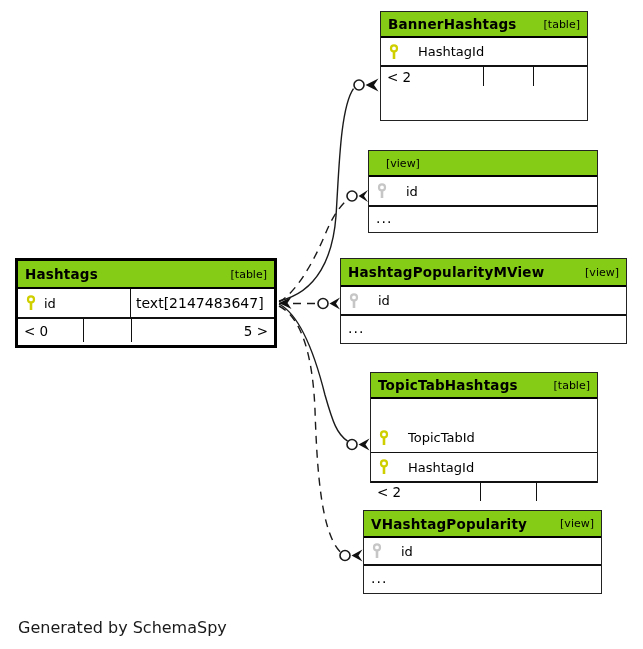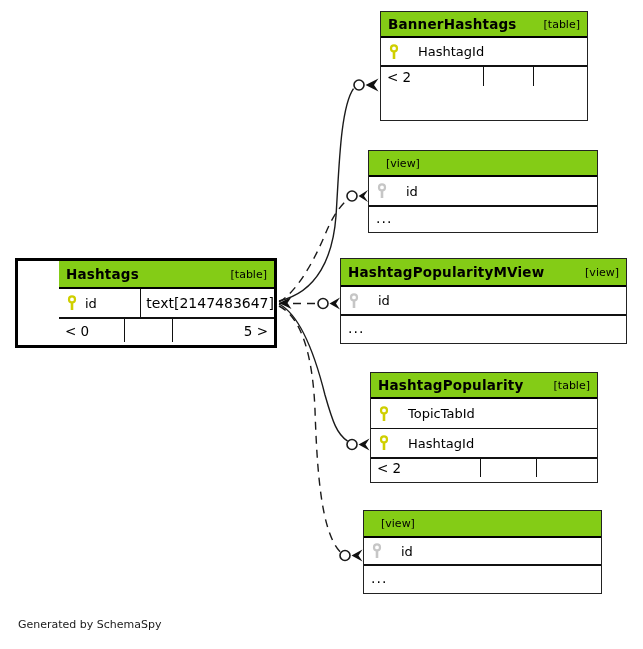--- a/index.html
+++ b/index.html
@@ -6,21 +6,21 @@
   #canvas{
     position:relative;width:643px;height:649px;background:#ffffff;
     font-family:"DejaVu Sans","Liberation Sans",sans-serif;color:#000;
     overflow:hidden;
   }
   #wires{position:absolute;left:0;top:0;width:643px;height:649px;z-index:0;}
   .entity{
     position:absolute;z-index:1;background:#fff;
     border:1.5px solid #222;box-sizing:border-box;
   }
-  .entity.main{border:3px solid #000;padding-left:41px;}
+  .entity.main{border:3px solid #000;}
   .e-header{
     background:#84cc16;border-bottom:2px solid #000000;
     display:flex;justify-content:space-between;align-items:center;
     padding:0 7px;box-sizing:border-box;
   }
   .e-name{font-weight:bold;font-size:13.5px;letter-spacing:.2px;}
   .e-kind{font-size:11px;font-weight:normal;margin-left:10px;}
   .e-row{
     display:flex;align-items:center;border-bottom:1px solid #111;
     padding:0 7px;box-sizing:border-box;font-size:13px;background:#fff;
@@ -32,21 +32,21 @@
   .col-cell{display:flex;align-items:center;height:100%;box-sizing:border-box;}
   .cell-div{border-right:1px solid #111;height:100%;}
   .type-cell{padding-left:5px;font-size:14px;}
   .e-footer{display:flex;box-sizing:border-box;font-size:13.5px;background:#fff;}
   .fcell{display:flex;align-items:center;box-sizing:border-box;height:100%;padding:0 6px;}
   .fcell.sep{border-right:1px solid #111;}
   .fcell.right{justify-content:flex-end;}
   .fcell.grow{flex:1;}
   .ellipsis-row{font-size:14px;letter-spacing:1px;}
   #credit{
-    position:absolute;left:18px;top:618px;font-size:11px;color:#1a1a1a;z-index:1;
+    position:absolute;left:18px;top:618px;font-size:16px;color:#1a1a1a;z-index:1;
   }
   .wire{fill:none;stroke:#1a1a1a;stroke-width:1.4px;}
   .wire.dashed{stroke-dasharray:8 6;}
   .odot{fill:#fff;stroke:#1a1a1a;stroke-width:1.6px;}
   .vee{fill:#111;stroke:none;}
 </style>
 </head>
 <body>
 
 <div id="canvas">
@@ -153,24 +153,24 @@
       </span>
       <span class="col-name">id</span>
     </div>
     <div class="e-row ellipsis-row" style="height:24px;border-top:1px solid #111;">
       <span>...</span>
     </div>
   </div>
 
   <div class="entity" style="left:370px;top:372px;width:228px;height:111px;">
     <div class="e-header" style="height:26px;">
-      <span class="e-name">HashtagPopularity</span>
+      <span class="e-name">TopicTabHashtags</span>
       <span class="e-kind">[table]</span>
     </div>
-    <div class="e-row" style="height:30px;">
+    <div class="e-row" style="height:30px;margin-top:24px;">
       <span class="key">
         <svg viewBox="0 0 12 16" width="12" height="16">
             <circle cx="6" cy="4.4" r="3" fill="none" stroke="#cfcf00" stroke-width="2.2"></circle>
             <path d="M6 7.4 V15" stroke="#cfcf00" stroke-width="2.6" fill="none"></path>
           </svg>
       </span>
       <span class="col-name">TopicTabId</span>
     </div>
     <div class="e-row" style="height:29px;">
       <span class="key">
@@ -183,20 +183,21 @@
     </div>
     <div class="e-footer" style="height:19px;border-top:1px solid #111;">
       <span class="fcell sep" style="width:110px;">&lt; 2</span>
       <span class="fcell sep" style="width:56px;"></span>
       <span class="fcell grow right"></span>
     </div>
   </div>
 
   <div class="entity" style="left:363px;top:510px;width:239px;height:84px;">
     <div class="e-header" style="height:27px;">
+      <span class="e-name">VHashtagPopularity</span>
       <span class="e-kind">[view]</span>
     </div>
     <div class="e-row" style="height:27px;">
       <span class="key">
         <svg viewBox="0 0 12 16" width="12" height="16">
             <circle cx="6" cy="4.4" r="3" fill="none" stroke="#c6c6c6" stroke-width="2.2"></circle>
             <path d="M6 7.4 V15" stroke="#c6c6c6" stroke-width="2.6" fill="none"></path>
           </svg>
       </span>
       <span class="col-name">id</span>

